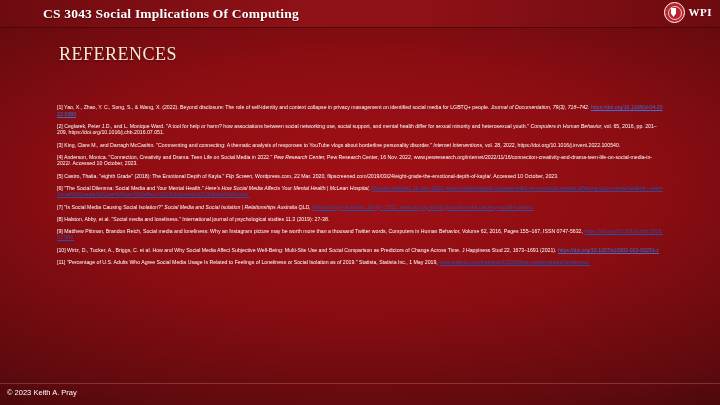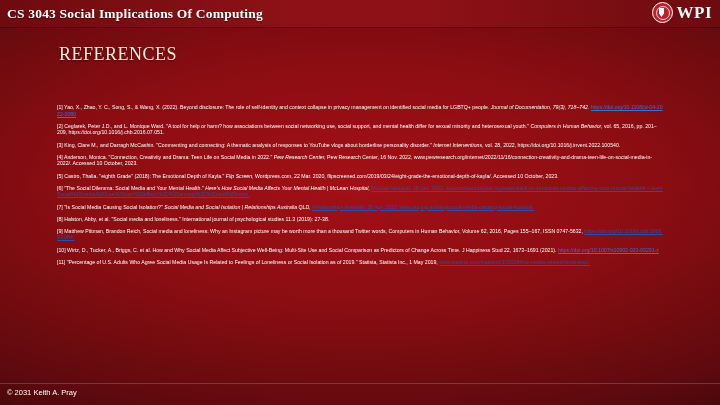--- a/index.html
+++ b/index.html
@@ -31,20 +31,21 @@
     align-items: center;
   }
   .header-title {
     color: #ffffff;
     font-size: 13.5px;
     font-weight: bold;
     letter-spacing: 0.2px;
     padding-left: 7px;
     white-space: nowrap;
     text-shadow: 0 1px 1px rgba(0,0,0,0.45);
+    margin-left: 36px;
   }
   .wpi-logo {
     position: absolute;
     right: 8px;
     top: 2px;
     display: flex;
     align-items: center;
     gap: 4px;
   }
   .wpi-seal {
@@ -67,21 +68,21 @@
     content: "";
     position: absolute;
     left: 6.5px; top: 5px;
     width: 5px; height: 9px;
     background: #ffffff;
     clip-path: polygon(0 0, 100% 0, 100% 60%, 50% 100%, 0 60%);
   }
   .wpi-word {
     color: #ffffff;
     font-family: "Liberation Serif", serif;
-    font-size: 17px;
+    font-size: 11px;
     font-weight: bold;
     letter-spacing: 0.5px;
     line-height: 21px;
   }
   
   .slide-title {
     position: absolute;
     left: 59px;
     top: 44px;
     color: #f5e9d8;
@@ -198,17 +199,17 @@
       <span>[10] Wirtz, D., Tucker, A., Briggs, C. et al. How and Why Social Media Affect Subjective Well-Being: Multi-Site Use and Social Comparison as Predictors of Change Across Time. J Happiness Stud 22, 1673–1691 (2021). </span><span class="it"></span><span class="lnk">https://doi.org/10.1007/s10902-020-00291-z</span><span></span>
     </div>
 
     <div class="ref">
       <span>[11] "Percentage of U.S. Adults Who Agree Social Media Usage Is Related to Feelings of Loneliness or Social Isolation as of 2019." Statista, Statista Inc., 1 May 2019, </span><span class="it"></span><span class="lnk-dark">www.statista.com/statistics/1015184/us-media-related-loneliness/.</span><span></span>
     </div>
 
   </div>
 
   <div class="footer">
-    <div class="footer-left">© 2031 Keith A. Pray</div>
+    <div class="footer-left">© 2023 Keith A. Pray</div>
     <div class="footer-right">12</div>
   </div>
 
 </div>
 
 </body></html>

